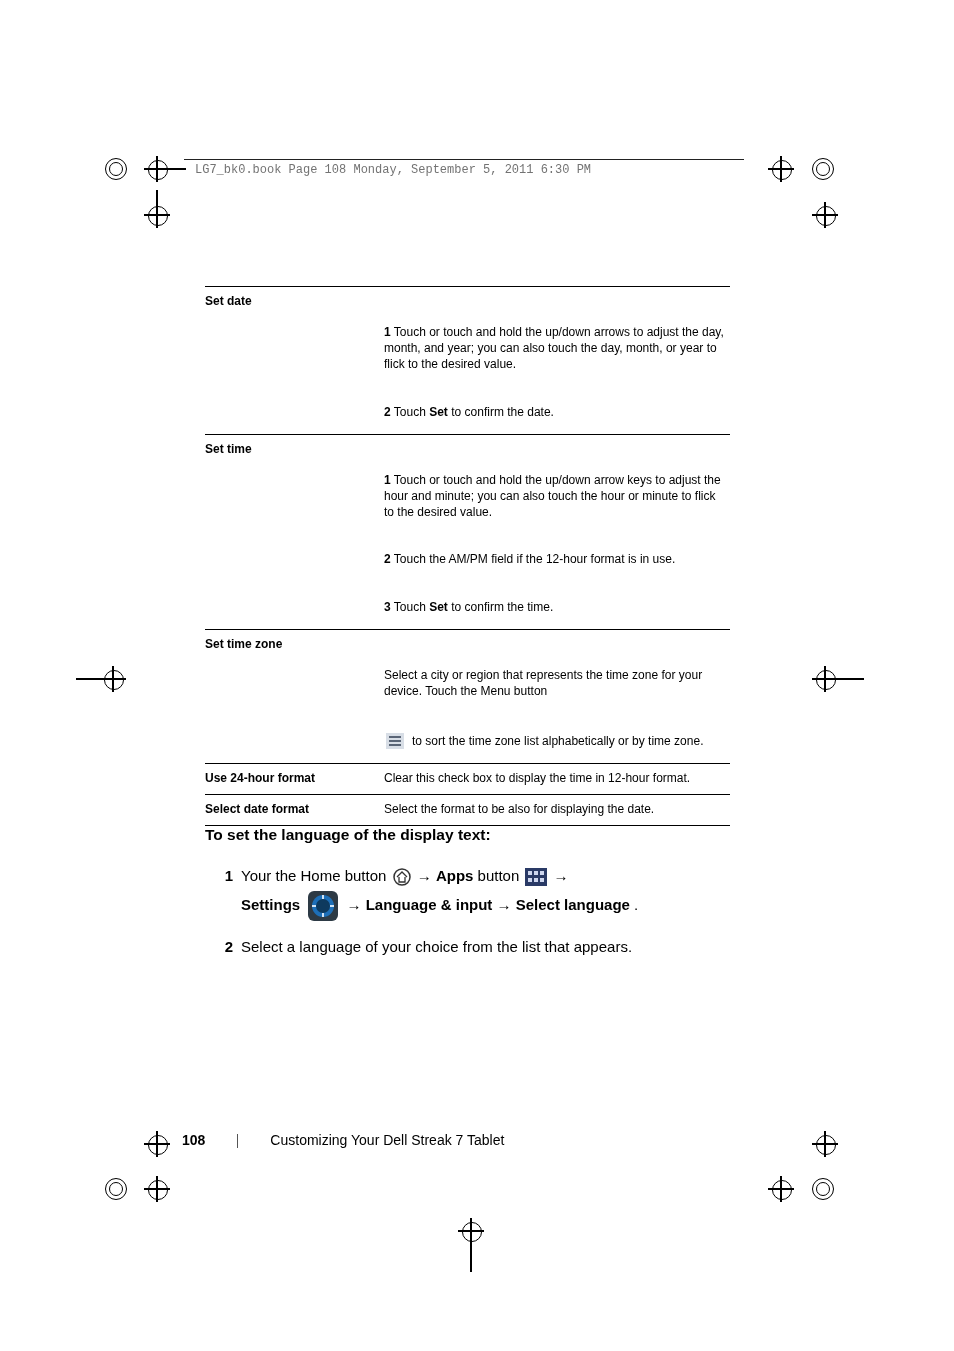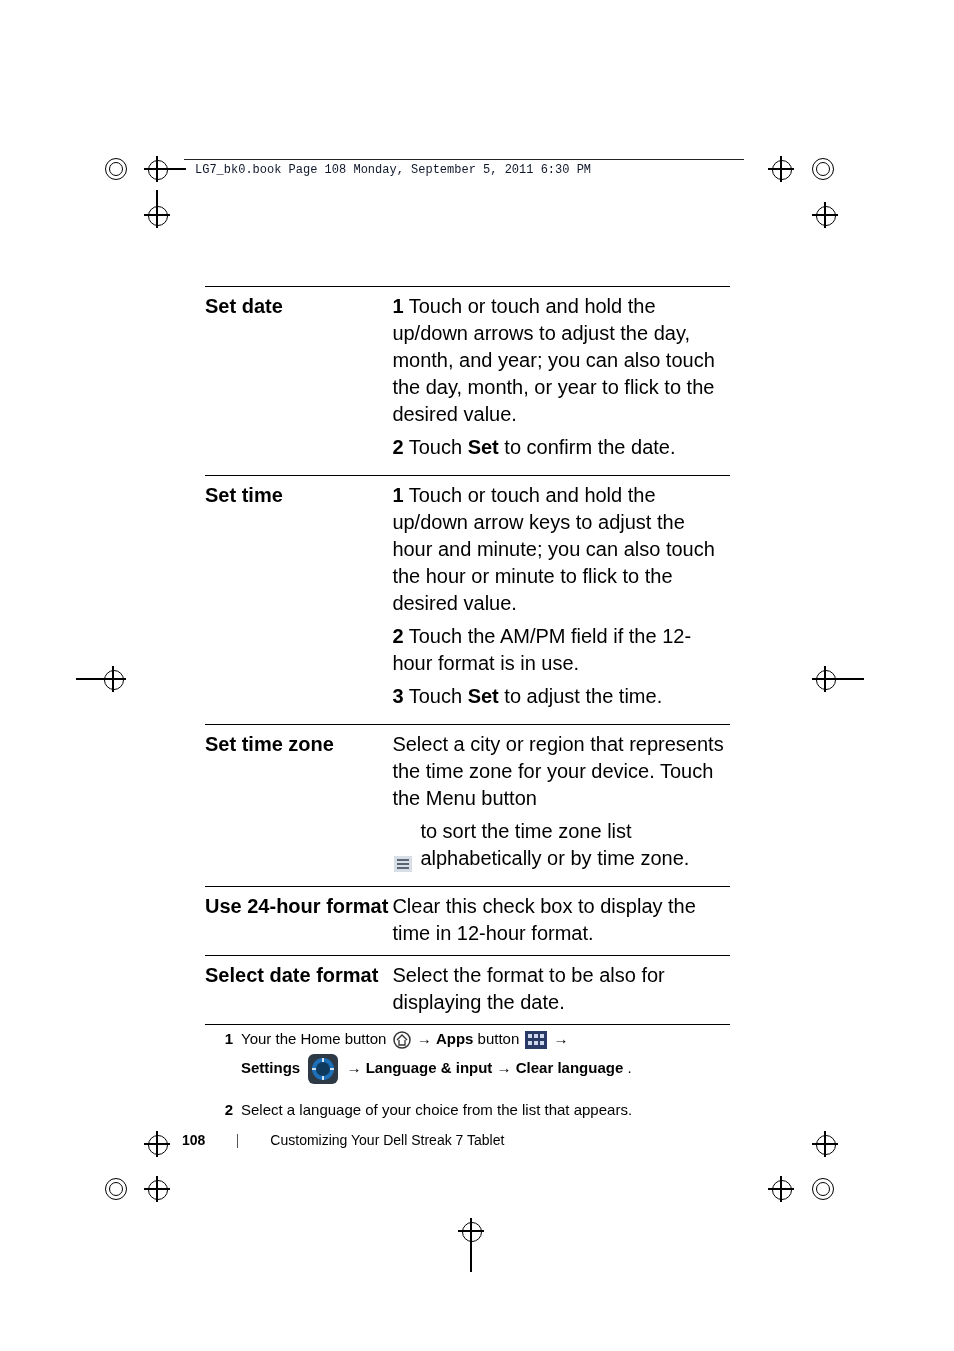--- a/index.html
+++ b/index.html
@@ -12,54 +12,54 @@
     height: 1351px;
     position: relative;
     overflow: hidden;
   }
   .page-header {
     position: absolute;
     top: 163px;
     left: 195px;
     font-size: 12px;
     font-family: "Courier New", monospace;
-    color: #0f172a;
+    color: #737373;
   }
   .header-rule {
     position: absolute;
     top: 159px;
     left: 184px;
     width: 560px;
     border-top: 1px solid #222;
   }
   .content {
     position: absolute;
     top: 286px;
     left: 205px;
     width: 525px;
   }
   table.settings {
     border-collapse: collapse;
     width: 100%;
-    font-size: 20px;
+    font-size: 12px;
     line-height: 1.35;
   }
   table.settings td {
     vertical-align: top;
     padding: 6px 4px 8px 0;
     border-bottom: 1px solid #000;
   }
   table.settings tr:first-child td { border-top: 1px solid #000; }
   td.label {
     font-weight: 700;
     width: 175px;
     white-space: nowrap;
   }
   td.desc { padding-left: 0; }
-  .step { margin-bottom: 6px; }
+  .step { margin-bottom: 6px; margin-top: 31px; }
   .step-num { font-weight: 700; }
   .bold { font-weight: 700; }
 
   h2.section-title {
     font-size: 27px;
     font-weight: 700;
     margin: 28px 0 18px 0;
   }
   .subhead {
     font-weight: 700;
@@ -166,21 +166,21 @@
         <div class="step">
           <span class="step-num">1</span>
           <span>Touch or touch and hold the up/down arrow keys to adjust the hour and minute; you can also touch the hour or minute to flick to the desired value.</span>
         </div>
         <div class="step">
           <span class="step-num">2</span>
           <span>Touch the AM/PM field if the 12-hour format is in use.</span>
         </div>
         <div class="step">
           <span class="step-num">3</span>
-          <span>Touch </span><span class="bold">Set</span><span> to adjust the time.</span>
+          <span>Touch </span><span class="bold">Set</span><span> to confirm the time.</span>
         </div>
       </td>
     </tr>
 
     <tr>
       <td class="label">Set time zone</td>
       <td class="desc">
         <div class="step">Select a city or region that represents the time zone for your device. Touch the Menu button</div>
         <div class="step" style="display:flex;align-items:flex-end;gap:6px;">
           <span class="inline-icon" style="margin-top:3px;">
@@ -202,20 +202,21 @@
     </tr>
 
     <tr>
       <td class="label">Select date format</td>
       <td class="desc">Select the format to be also for displaying the date.</td>
     </tr>
   </tbody>
     </table>
 
 
+  <div class="subhead">To set the language of the display text:</div>
 
   <ol class="steps">
     <li>
       <span class="num">1</span>
       <span class="body">
         <span>Your the Home button </span>
         <span class="inline-icon">
           <svg width="18" height="18" viewBox="0 0 18 18">
             <circle cx="9" cy="9" r="8" fill="none" stroke="#333" stroke-width="1.5"></circle>
             <path d="M4 9 L9 4 L14 9 M6 9 V14 H12 V9" fill="none" stroke="#333" stroke-width="1.3"></path>
@@ -247,21 +248,21 @@
               <line x1="15" y1="4" x2="15" y2="8"></line>
               <line x1="15" y1="22" x2="15" y2="26"></line>
               <line x1="4" y1="15" x2="8" y2="15"></line>
               <line x1="22" y1="15" x2="26" y2="15"></line>
             </g>
           </svg>
         </span>
         <span> → </span>
         <span class="bold">Language &amp; input</span>
         <span>→ </span>
-        <span class="bold">Clear language</span>
+        <span class="bold">Select language</span>
         <span>.</span>
       </span>
     </li>
     <li>
       <span class="num">2</span>
       <span class="body">Select a language of your choice from the list that appears.</span>
     </li>
   </ol>
 
 </div>

